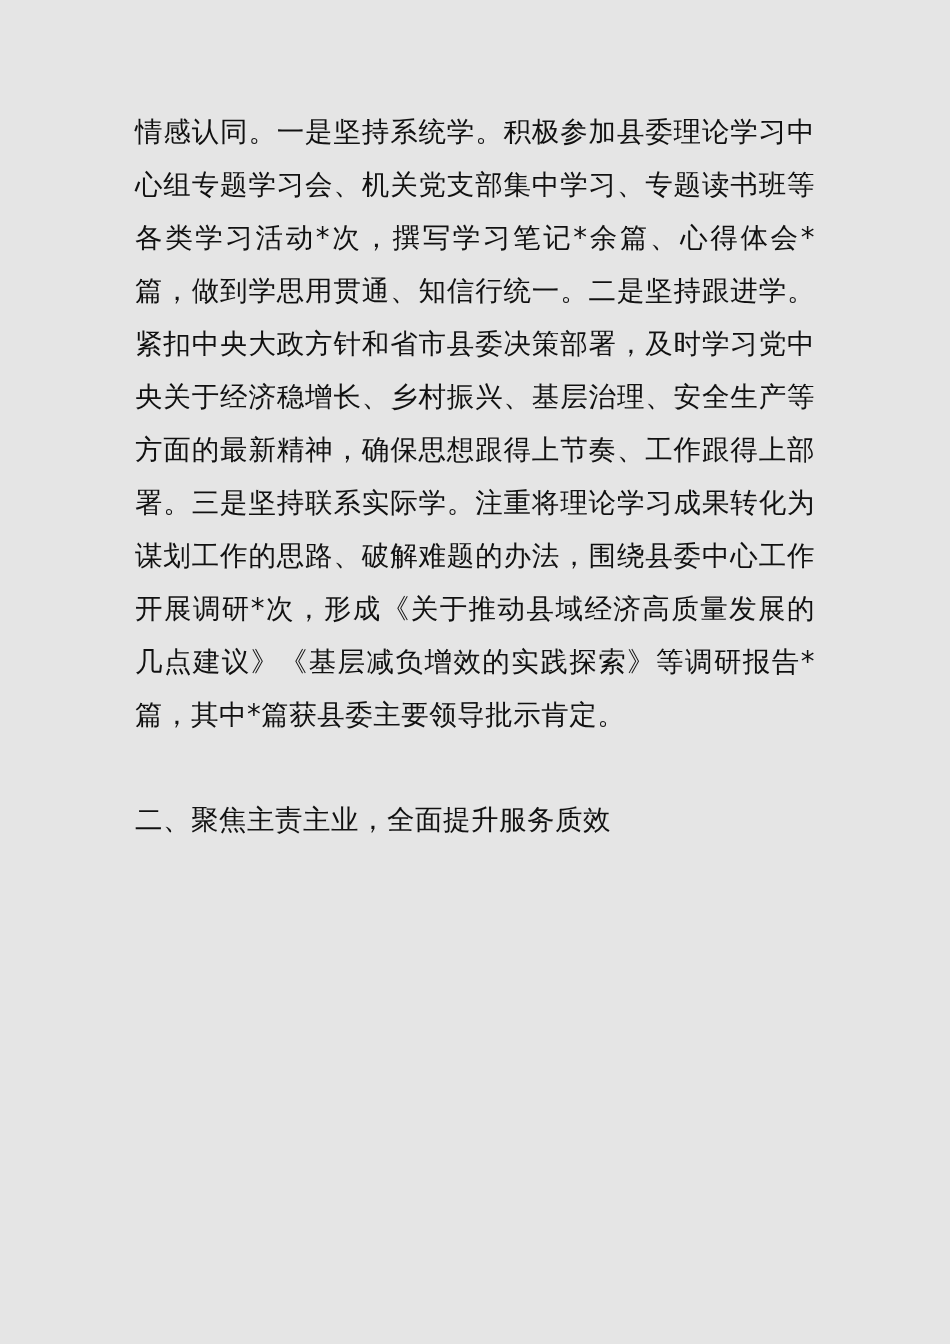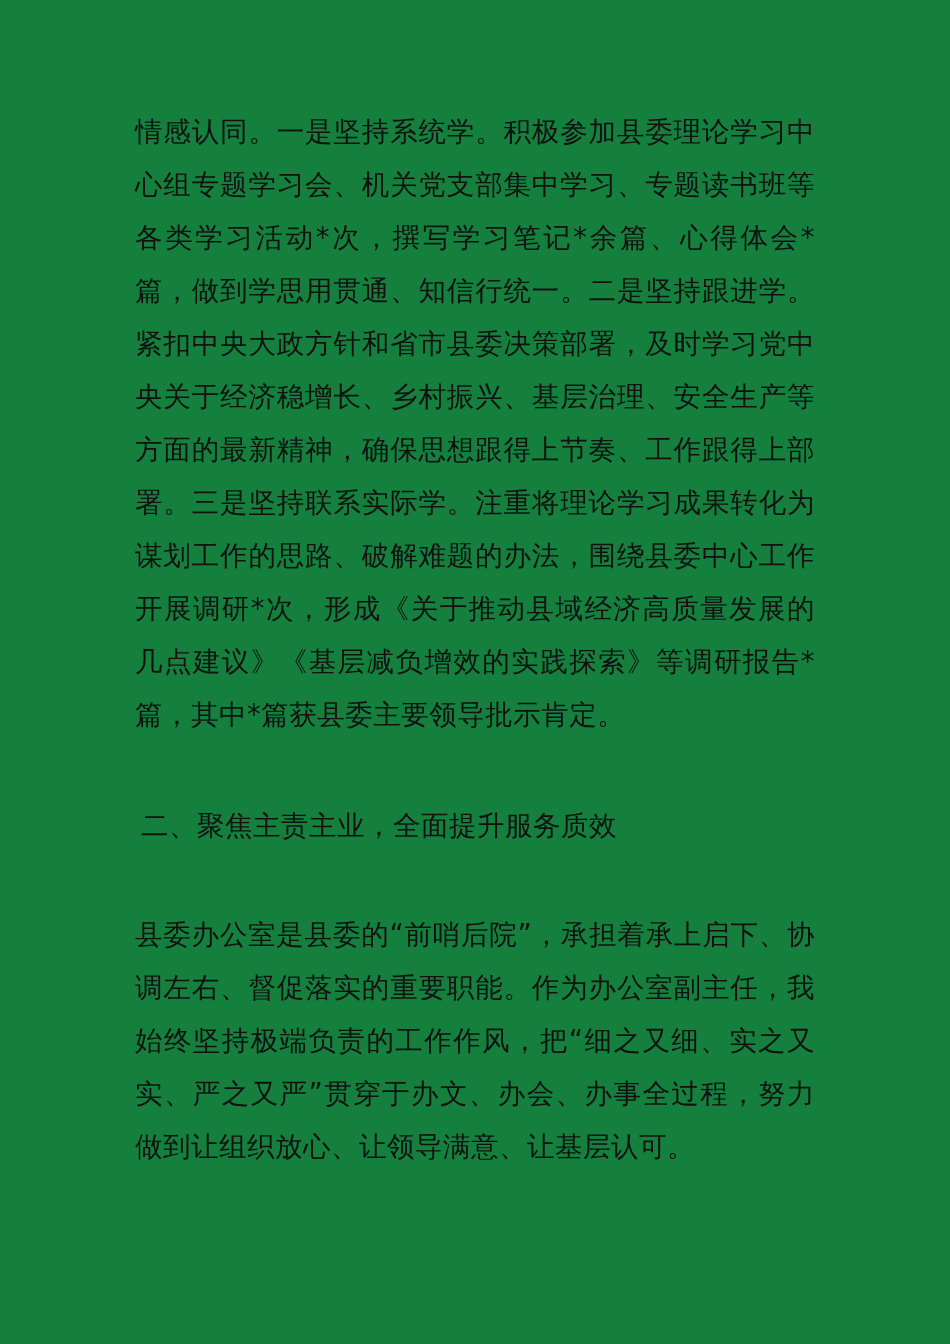--- a/index.html
+++ b/index.html
@@ -12,21 +12,21 @@
     height: 1344px;
     font-family: "DejaVu Sans", "Liberation Sans", sans-serif;
     color: #000000;
     overflow: hidden;
   }
   .page {
     width: 950px;
     height: 1344px;
     box-sizing: border-box;
     padding: 105px 135px 40px 135px;
-    background: #15803d;
+    background: #e5e5e5;
     position: relative;
   }
   .doc-body {
     width: 680px;
   }
   p.para {
     margin: 0;
     font-size: 27.5px;
     line-height: 53px;
     letter-spacing: 0.5px;
@@ -35,21 +35,21 @@
     word-break: break-all;
     color: #111111;
   }
   .gap-lg {
     height: 52px;
   }
   .gap-md {
     height: 50px;
   }
   .heading {
-    margin: 6px;
+    margin: 0;
     font-size: 27.5px;
     line-height: 53px;
     font-weight: normal;
     color: #111111;
     letter-spacing: 0.5px;
   }
 </style>
 </head>
 <body>
 
@@ -57,19 +57,18 @@
   <div class="doc-body">
 
     <p class="para">情感认同。一是坚持系统学。积极参加县委理论学习中心组专题学习会、机关党支部集中学习、专题读书班等各类学习活动*次，撰写学习笔记*余篇、心得体会*篇，做到学思用贯通、知信行统一。二是坚持跟进学。紧扣中央大政方针和省市县委决策部署，及时学习党中央关于经济稳增长、乡村振兴、基层治理、安全生产等方面的最新精神，确保思想跟得上节奏、工作跟得上部署。三是坚持联系实际学。注重将理论学习成果转化为谋划工作的思路、破解难题的办法，围绕县委中心工作开展调研*次，形成《关于推动县域经济高质量发展的几点建议》《基层减负增效的实践探索》等调研报告*篇，其中*篇获县委主要领导批示肯定。</p>
 
     <div class="gap-lg"></div>
 
     <p class="heading">二、聚焦主责主业，全面提升服务质效</p>
 
     <div class="gap-md"></div>
 
-    <p class="para">县委办公室是县委的“前哨后院”，承担着承上启下、协调左右、督促落实的重要职能。作为办公室副主任，我始终坚持极端负责的工作作风，把“细之又细、实之又实、严之又严”贯穿于办文、办会、办事全过程，努力做到让组织放心、让领导满意、让基层认可。</p>
 
     <div class="gap-md"></div>
 
 
   </div>
 </div>
 
 </body></html>

